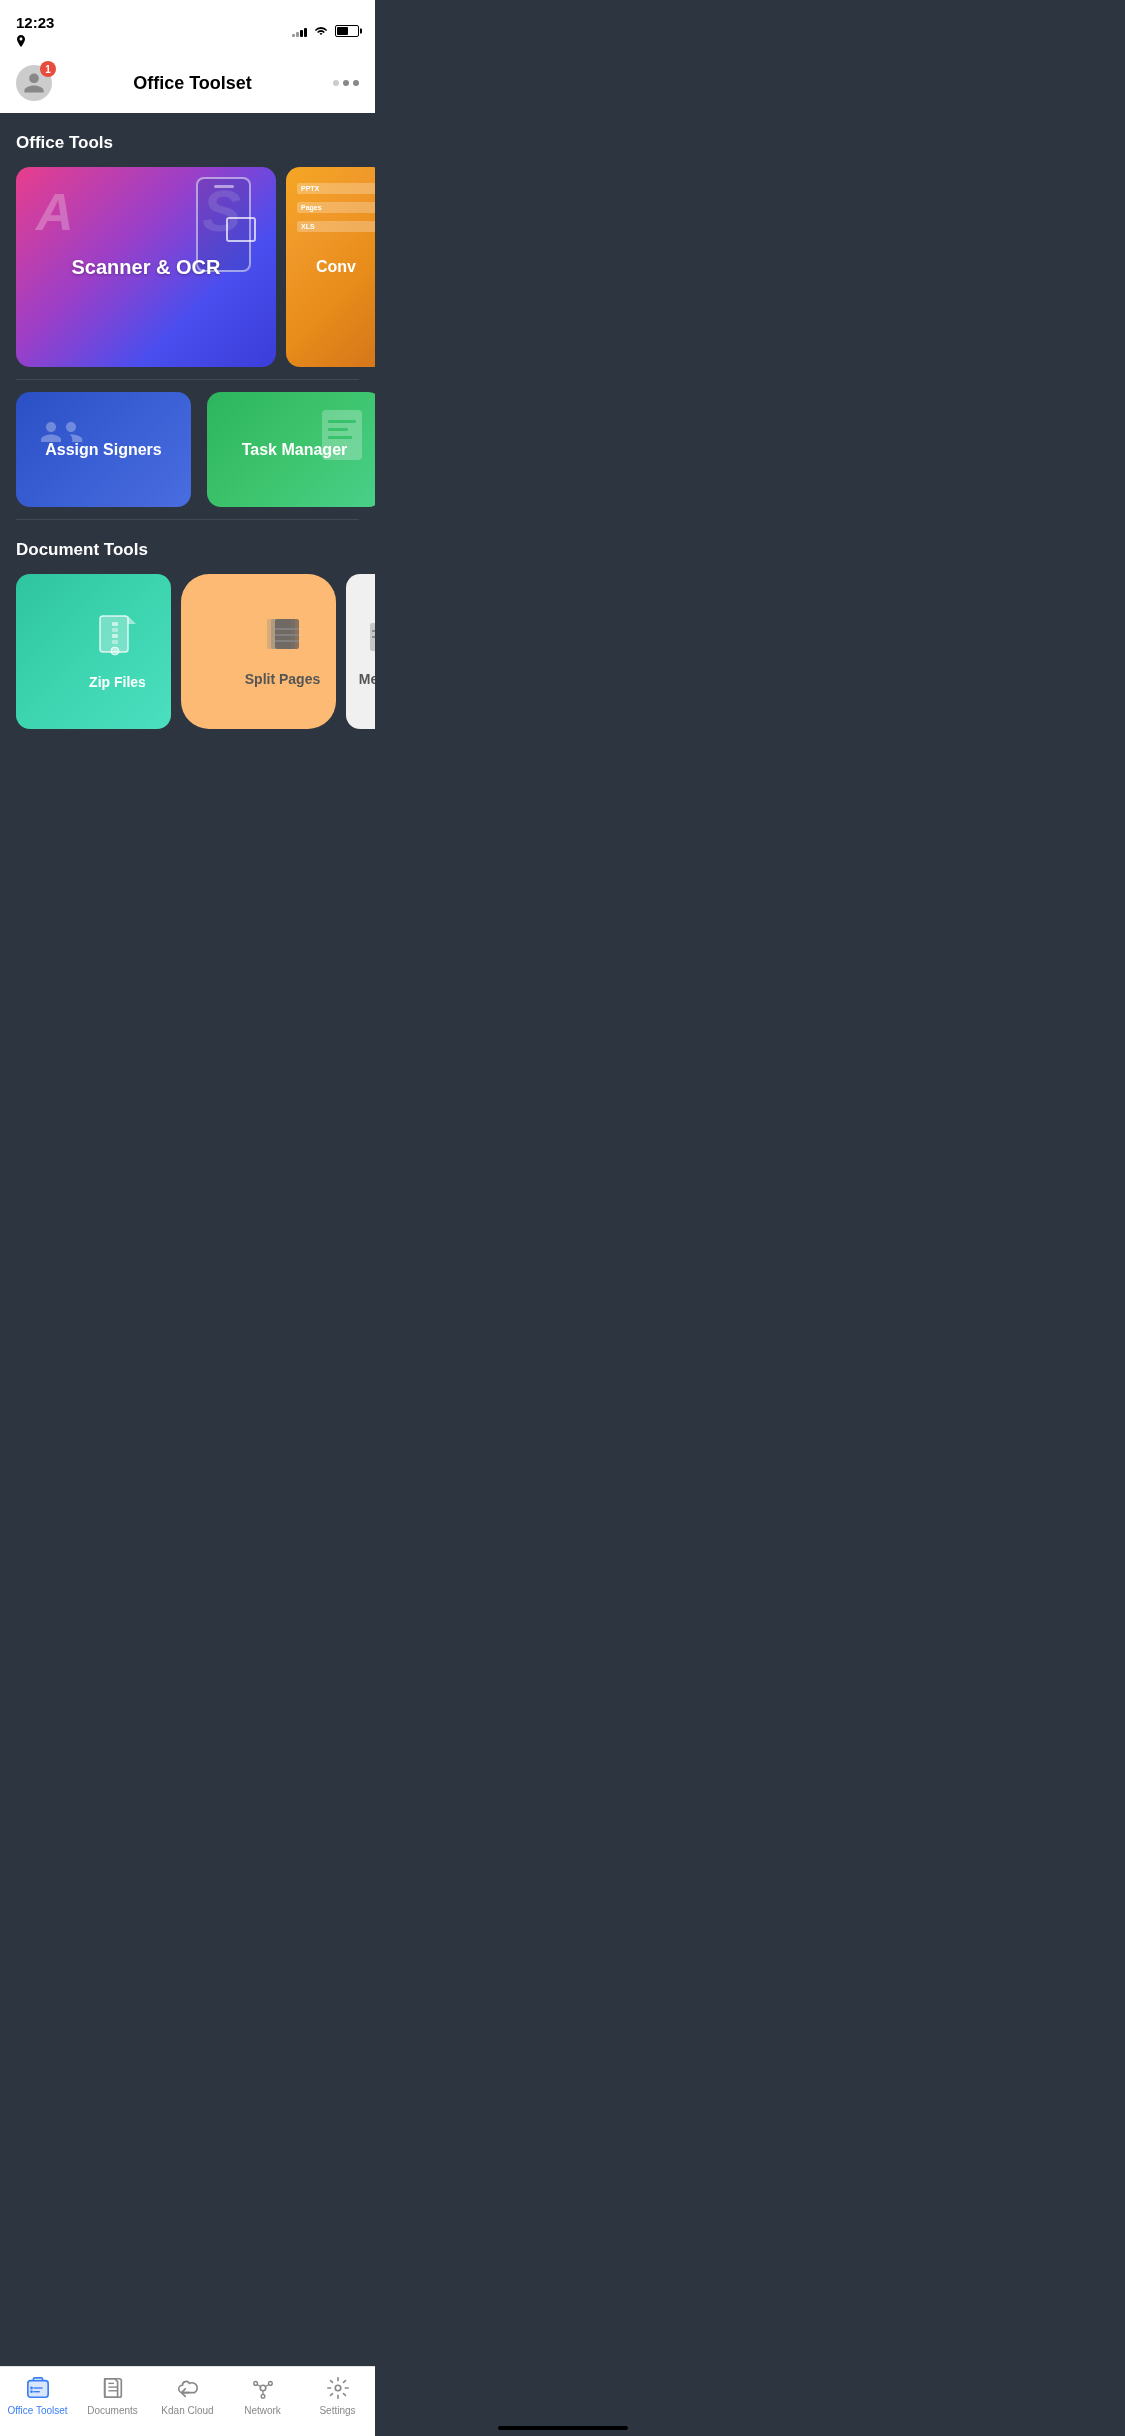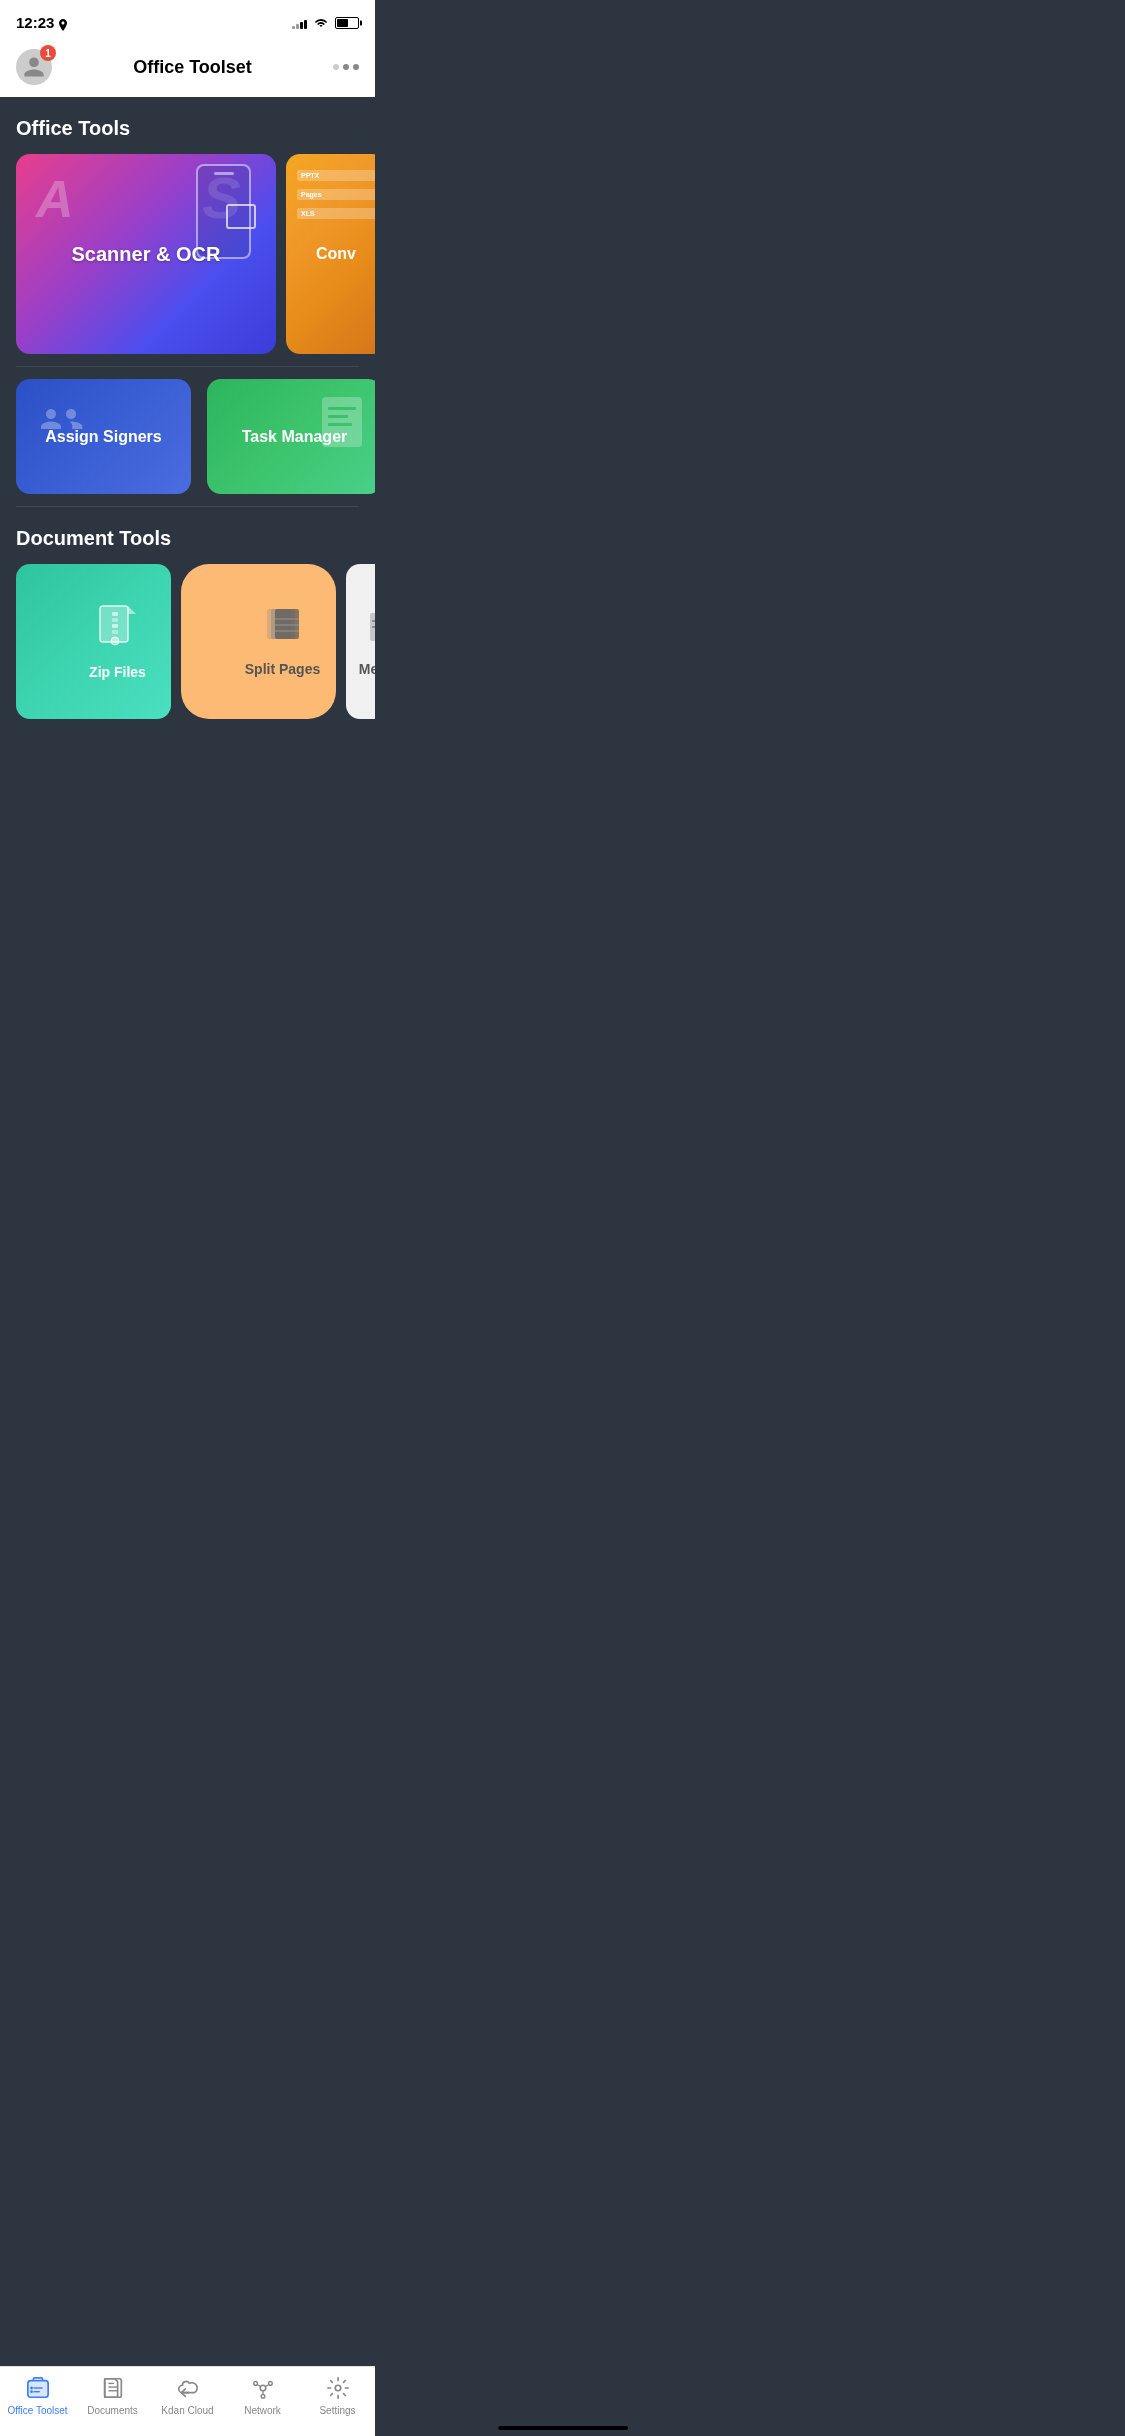--- a/index.html
+++ b/index.html
@@ -136,21 +136,21 @@
 
     
     .main-content {
       background: #2d3540;
       padding: 20px 16px 100px;
       overflow-x: hidden;
     }
 
     .section-title {
       color: #fff;
-      font-size: 20px;
+      font-size: 17px;
       font-weight: 700;
       margin-bottom: 14px;
     }
 
     
     .office-tools-row1 {
       display: flex;
       gap: 10px;
       margin-bottom: 10px;
       overflow: visible;
@@ -387,21 +387,21 @@
       width: 30px;
       height: 25px;
       border: 2px solid rgba(255,255,255,0.7);
       border-radius: 3px;
     }
   </style>
 </head>
 <body>
 
 <div class="status-bar">
-  <div style="display:flex;align-items:flex-end;gap:4px;">
+  <div style="display:flex;align-items:flex-start;gap:4px;flex-direction:column;">
     <span class="status-time">12:23</span>
     <svg width="10" height="12" viewBox="0 0 10 12" fill="#000">
       <path d="M5 0C2.8 0 1 1.8 1 4c0 3 4 8 4 8s4-5 4-8c0-2.2-1.8-4-4-4zm0 5.5c-.8 0-1.5-.7-1.5-1.5S4.2 2.5 5 2.5 6.5 3.2 6.5 4 5.8 5.5 5 5.5z"></path>
     </svg>
   </div>
   <div class="status-icons">
     <div class="signal-bars">
       <div class="signal-bar" style="height:3px;opacity:0.4;"></div>
       <div class="signal-bar" style="height:5px;opacity:0.4;"></div>
       <div class="signal-bar" style="height:7px;"></div>

